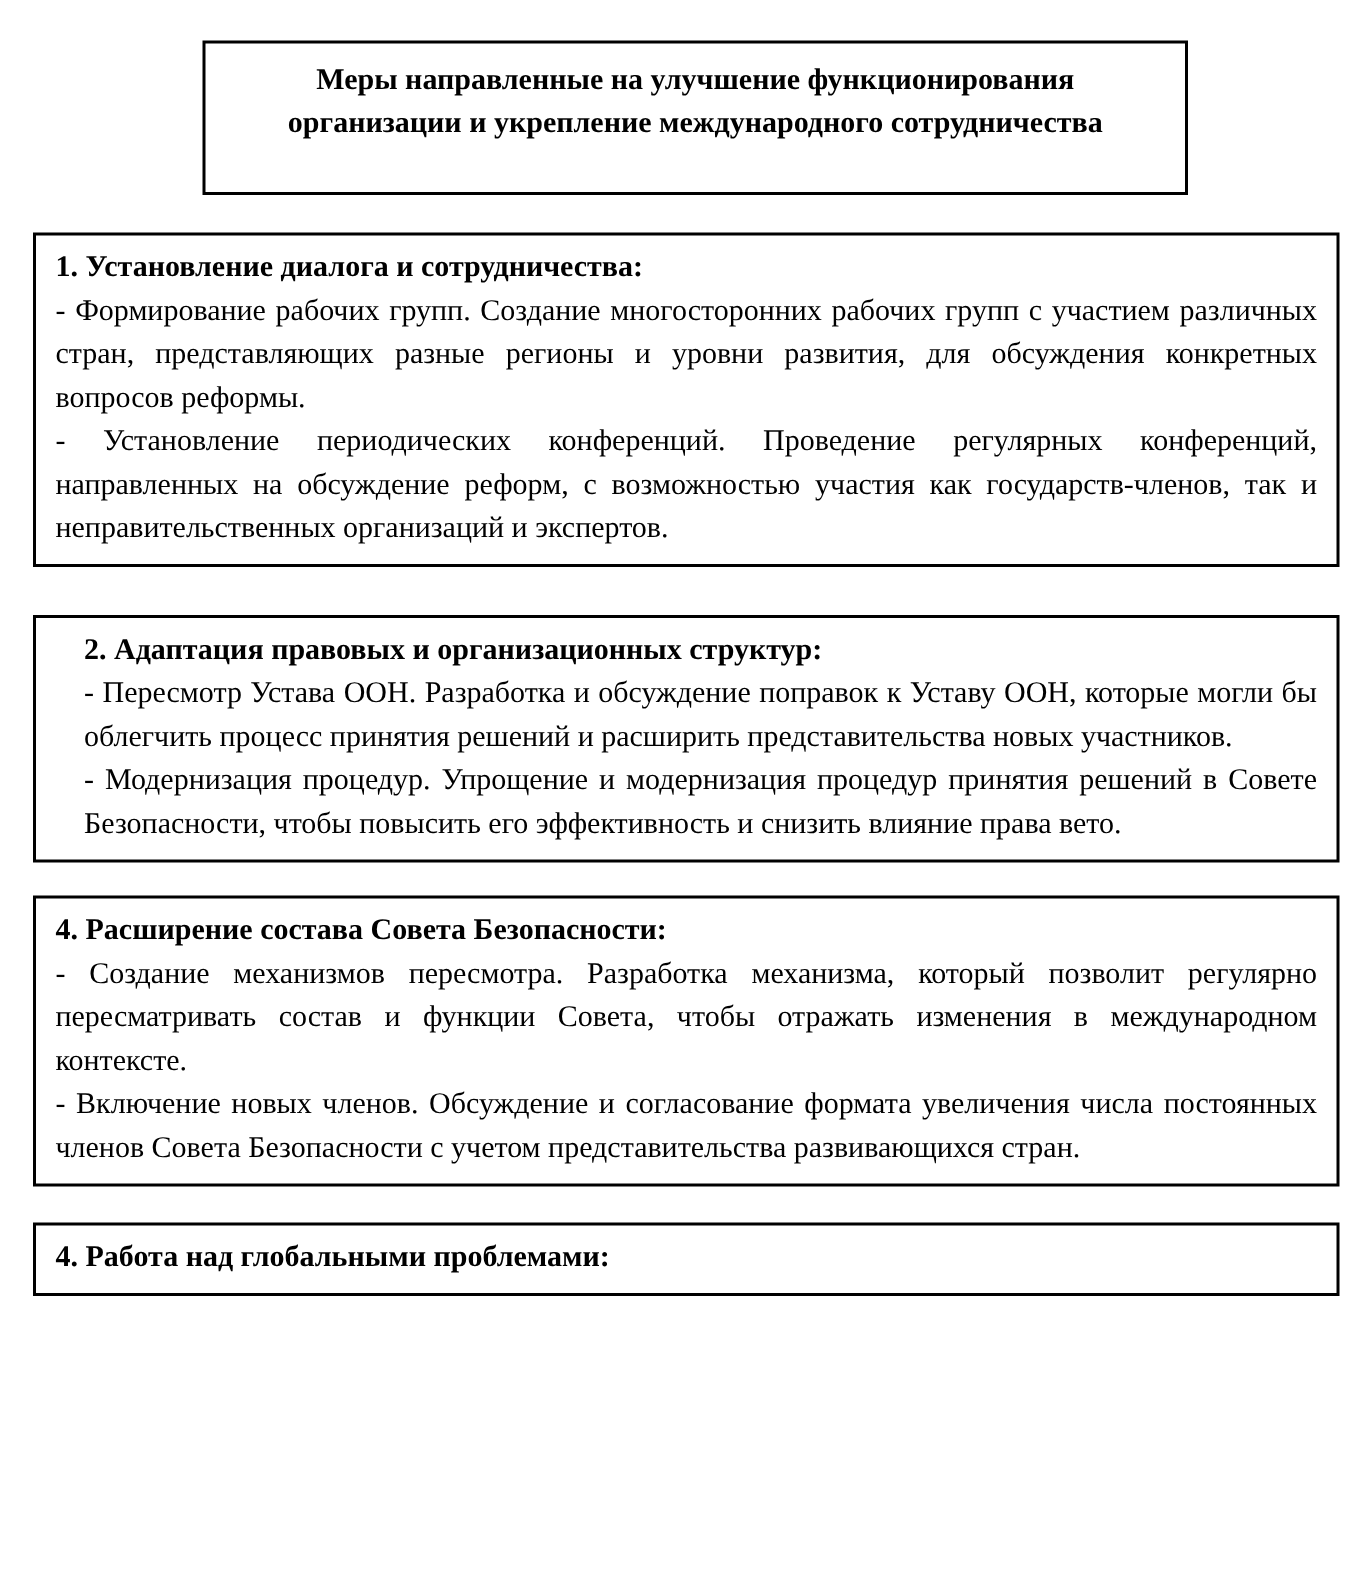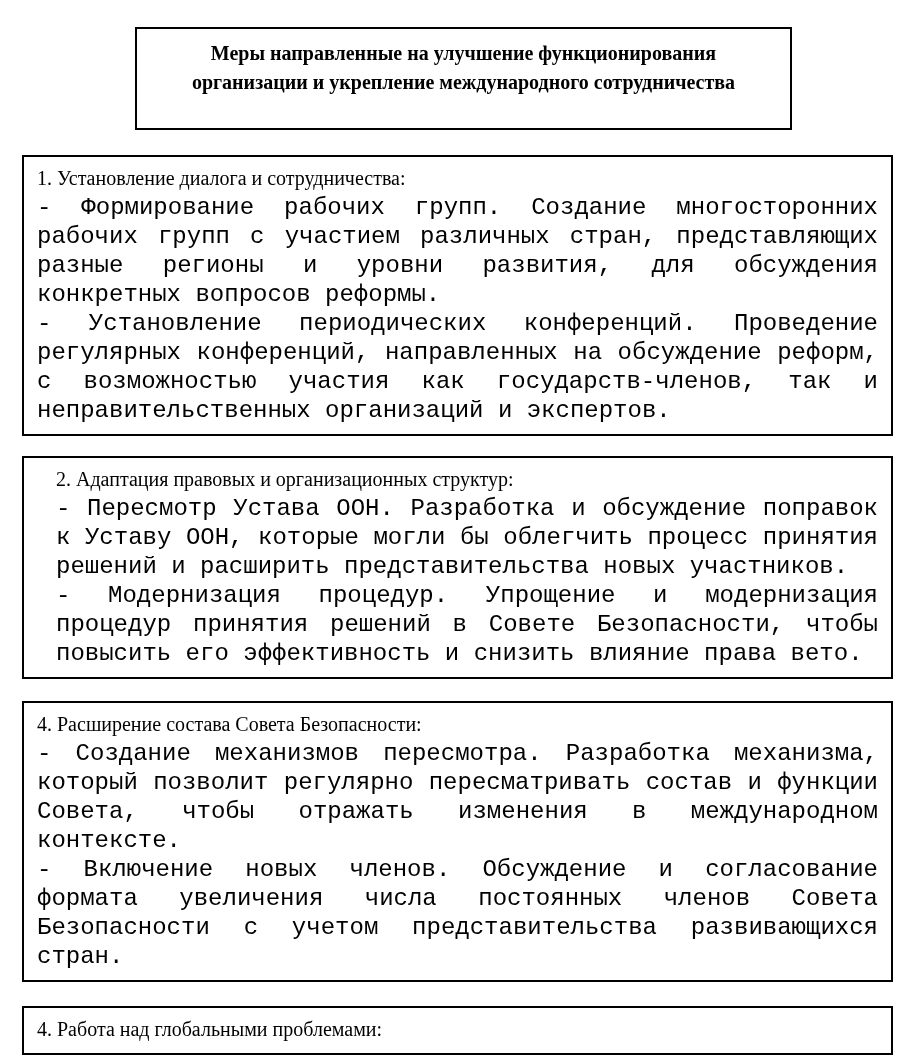--- a/index.html
+++ b/index.html
@@ -31,36 +31,35 @@
     line-height: 29px;
   }
   .section-box {
     box-sizing: border-box;
     margin-left: 22px;
     width: 871px;
     border: 2px solid #000000;
     padding: 7px 13px 9px 13px;
   }
   .section-box.s1 { margin-top: 25px; }
-  .section-box.s2 { margin-top: 20px; padding-left: 32px; }
+  .section-box.s2 { margin-top: 32px; padding-left: 32px; }
   .section-box.s3 { margin-top: 22px; }
   .section-box.s4 { margin-top: 24px; }
   .section-heading {
     font-size: 20px;
-    font-weight: normal;
+    font-weight: bold;
     line-height: 29px;
     margin: 0;
     text-align: left;
   }
   .section-paragraph {
-    font-size: 24px;
+    font-size: 20px;
     line-height: 29px;
     margin: 0;
     text-align: justify;
-    font-family: Liberation Mono, monospace;
   }
 </style>
 </head>
 <body>
 
 <div class="page">
 
   <div class="title-box">
     <div class="title-text">Меры направленные на улучшение функционирования организации и укрепление международного сотрудничества</div>
   </div>

